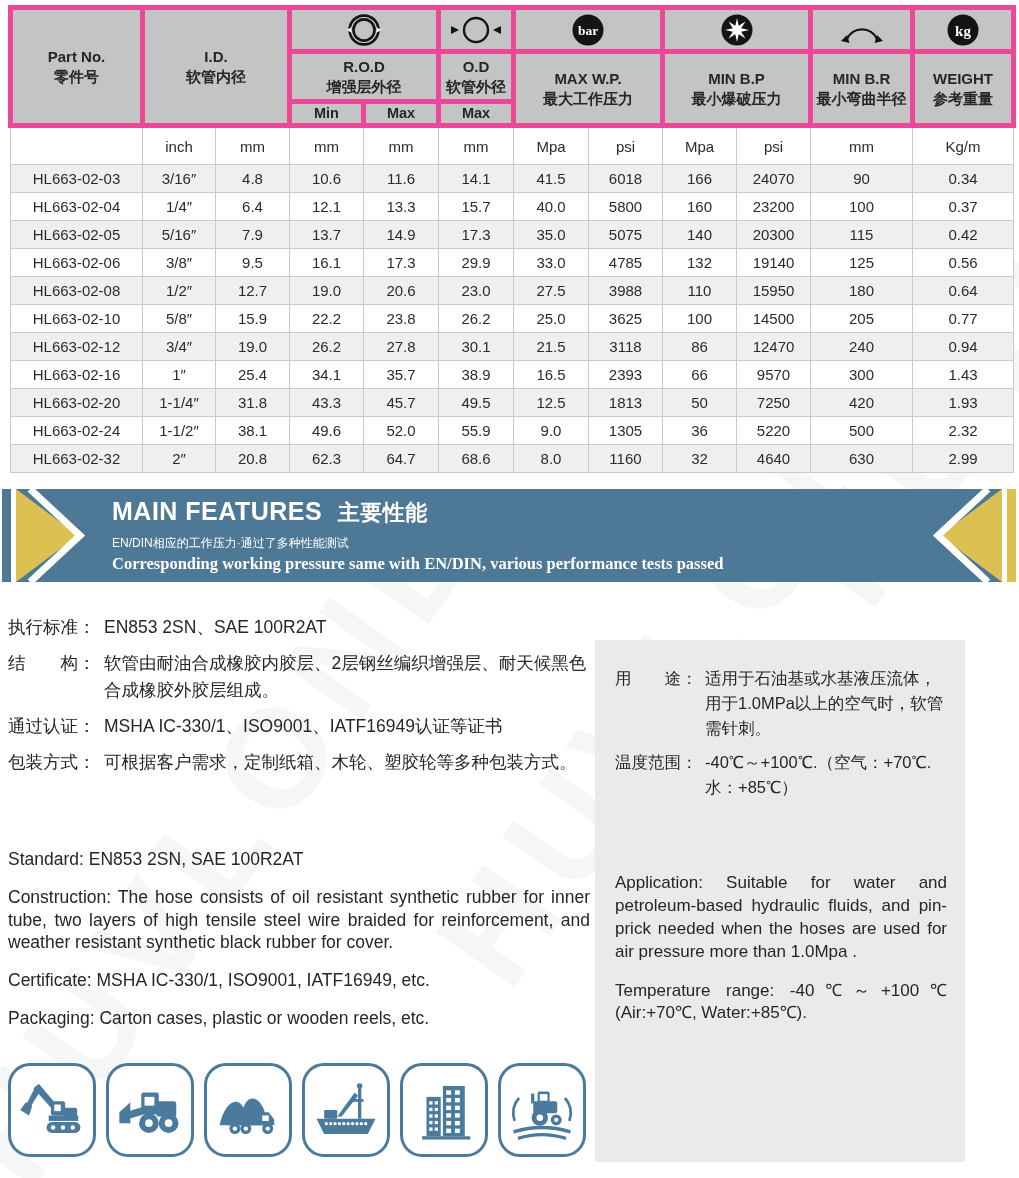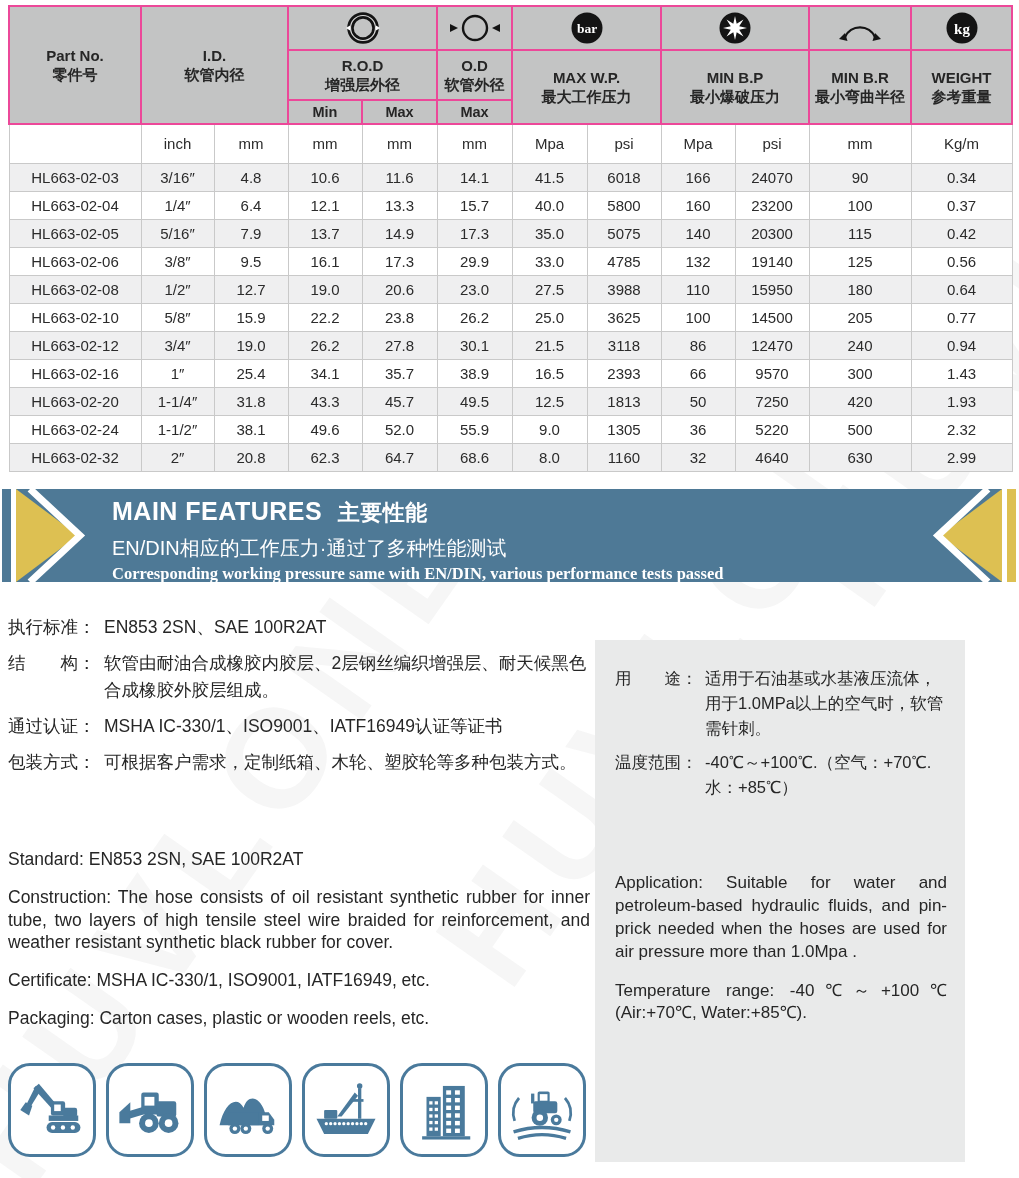--- a/index.html
+++ b/index.html
@@ -17,21 +17,21 @@
         font-family:"Liberation Sans",sans-serif;color:var(--text);}
   
   .wm{position:absolute;font-weight:bold;font-size:140px;letter-spacing:16px;
       color:rgba(40,40,40,0.045);transform:rotate(-55deg);white-space:nowrap;pointer-events:none;}
   .wm1{left:-180px;top:760px;}
   .wm2{left:300px;top:560px;}
   .wm3{left:660px;top:180px;}
 
   
   table.spec-table{position:absolute;left:8px;top:5px;width:1003px;border-collapse:collapse;table-layout:fixed;}
-  .spec-table th{background:var(--header-gray);border:2px solid #ec4899;font-weight:bold;
+  .spec-table th{background:var(--header-gray);border:5px solid #ec4899;font-weight:bold;
                  font-size:15px;line-height:1.3;text-align:center;vertical-align:middle;padding:0;}
   .spec-table tr.icon-row th{height:44px;}
   .spec-table tr.label-row th{height:50px;}
   .spec-table tr.minmax-row th{height:24px;font-size:14.5px;}
   .spec-table td{border:1px solid #c9c9c9;text-align:center;vertical-align:middle;
                  font-size:15px;color:#2b2b2b;padding:0;}
   .spec-table tr.units-row td{height:39px;background:#fff;}
   .spec-table tbody td{height:28px;background:#fff;}
   .spec-table tbody tr.stripe td{background:var(--stripe-gray);}
   .hicon{display:block;margin:0 auto;}
@@ -40,21 +40,21 @@
   .banner{position:absolute;left:2px;top:489px;width:1014px;height:93px;}
   .banner .stripe-left{position:absolute;left:0;top:0;width:9px;height:100%;background:var(--banner-blue);}
   .banner .stripe-right{position:absolute;right:0;top:0;width:9px;height:100%;background:var(--accent-yellow);}
   .banner-body{position:absolute;left:14px;right:14px;top:0;bottom:0;background:var(--banner-blue);color:#fff;}
   .banner-deco{position:absolute;top:0;height:93px;width:80px;}
   .deco-left{left:0;}
   .deco-right{right:0;}
   .banner-text{position:absolute;left:96px;top:8px;right:110px;}
   .b-title{font-size:25px;font-weight:bold;letter-spacing:0.5px;}
   .b-title .zh{font-size:22px;margin-left:8px;}
-  .b-line-zh{margin-top:7px;font-size:20px;}
+  .b-line-zh{margin-top:7px;font-size:12px;}
   .b-line-en{margin-top:2px;font-size:16.5px;font-weight:bold;font-family:"Liberation Serif",serif;}
 
   
   .specs-zh{position:absolute;left:8px;top:614px;width:580px;font-size:17.5px;line-height:1.5;}
   .specs-en{position:absolute;left:8px;top:848px;width:582px;font-size:17.5px;line-height:1.3;}
   .zh-item{display:flex;margin-bottom:10px;}
   .zh-item .item-label{flex:0 0 96px;white-space:nowrap;}
   .zh-item .item-text{flex:1;}
   .para-item{display:block;margin-bottom:15px;text-align:justify;}
   .para-item .item-label,.para-item .item-text{display:inline;}

